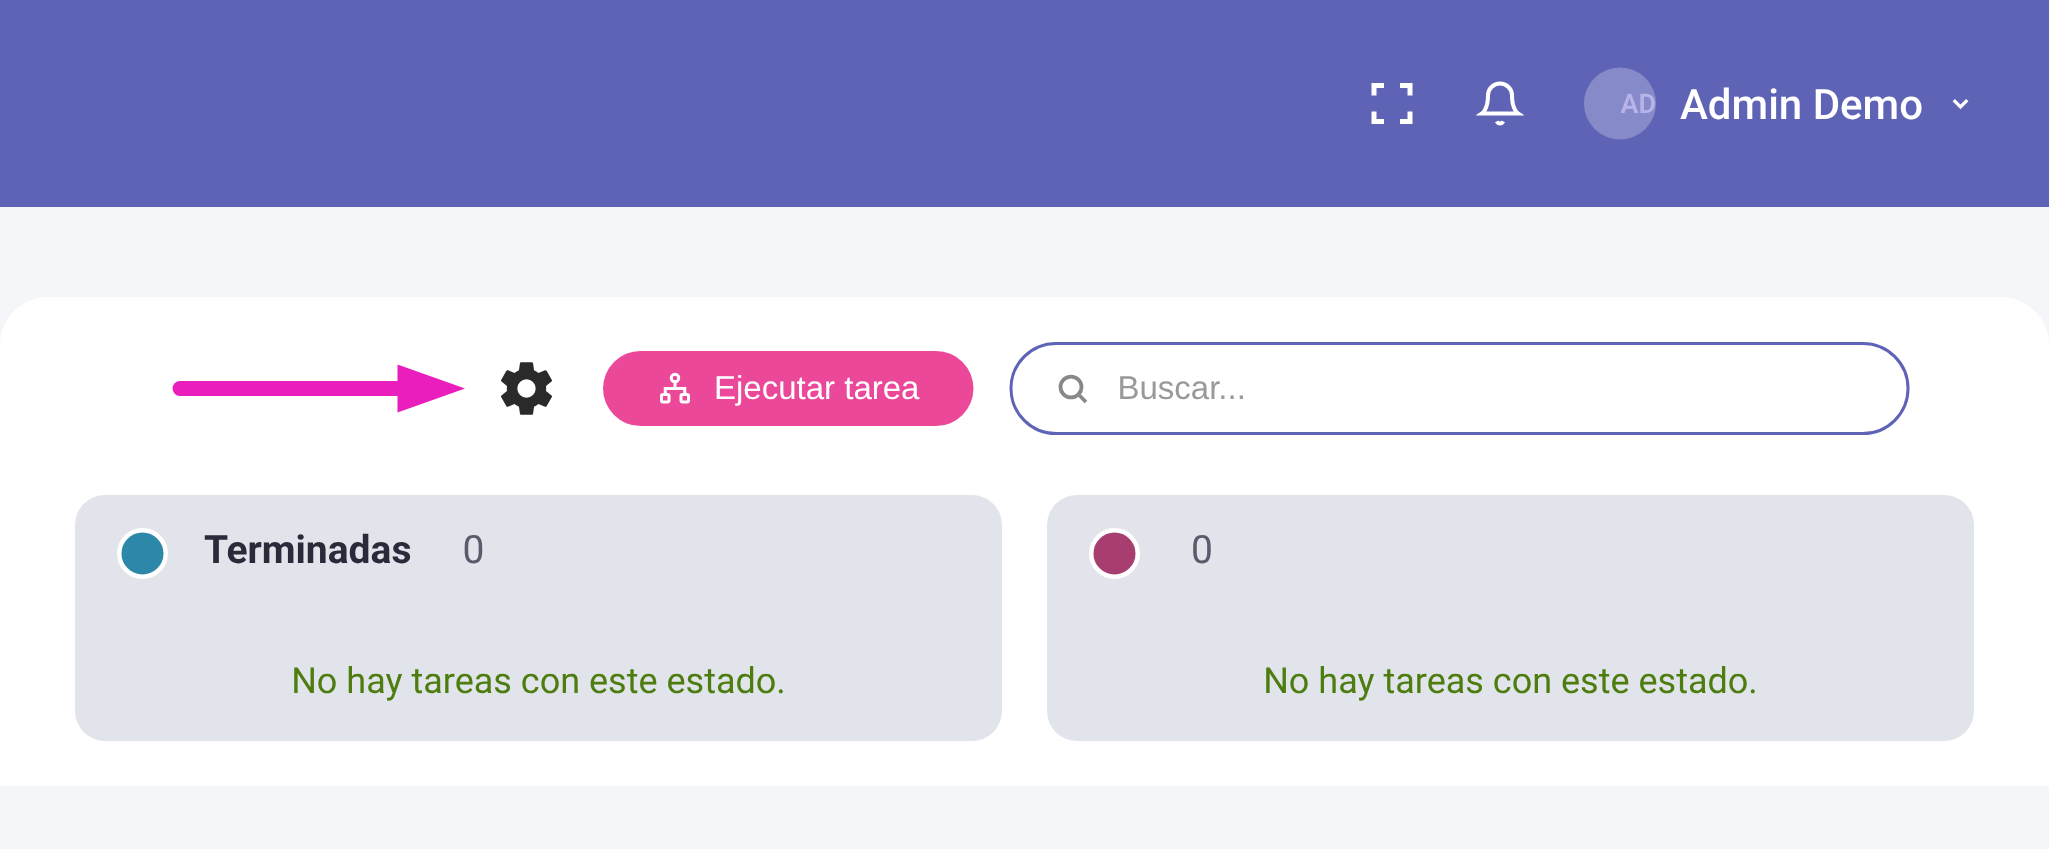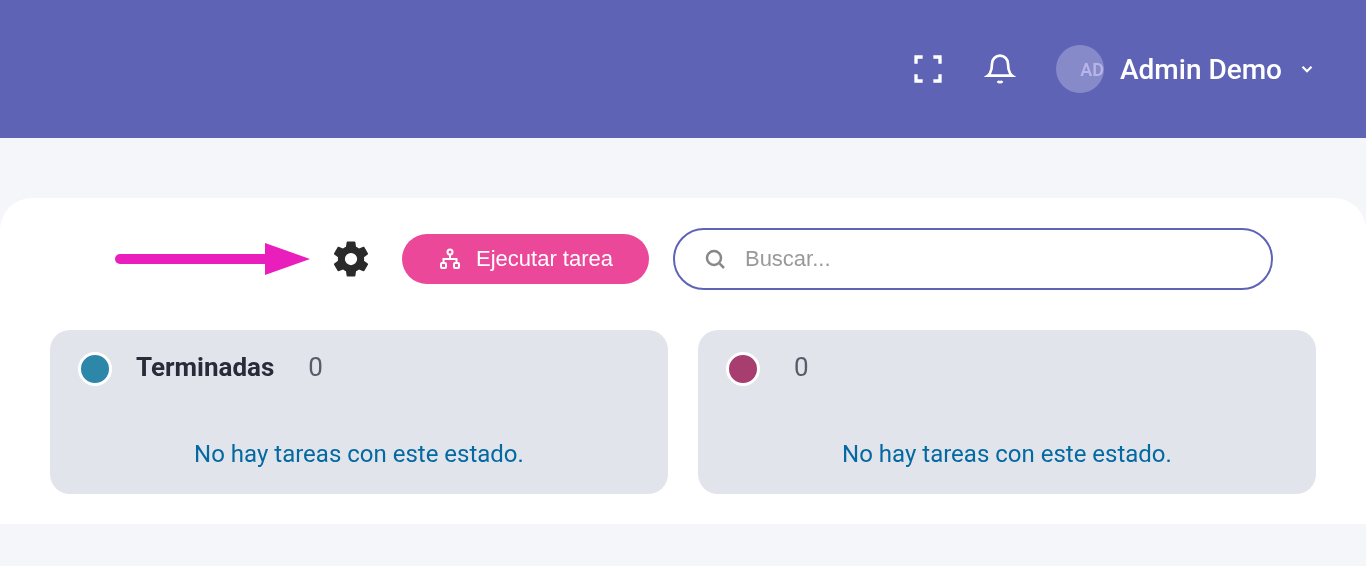--- a/index.html
+++ b/index.html
@@ -142,21 +142,21 @@
       color: #2a2a3a;
     }
     .column-count {
       font-size: 26px;
       color: #5a5a6a;
       margin-left: 10px;
     }
     .empty-msg {
       text-align: center;
       font-size: 24px;
-      color: #0369a1;
+      color: #4d7c0f;
       margin-top: 50px;
       line-height: 1.5;
     }
   </style>
 </head>
 <body>
 
 <div class="topbar">
   <div class="topbar-icon">
     <svg width="32" height="32" viewBox="0 0 24 24" fill="none" stroke="white" stroke-width="2.5">

